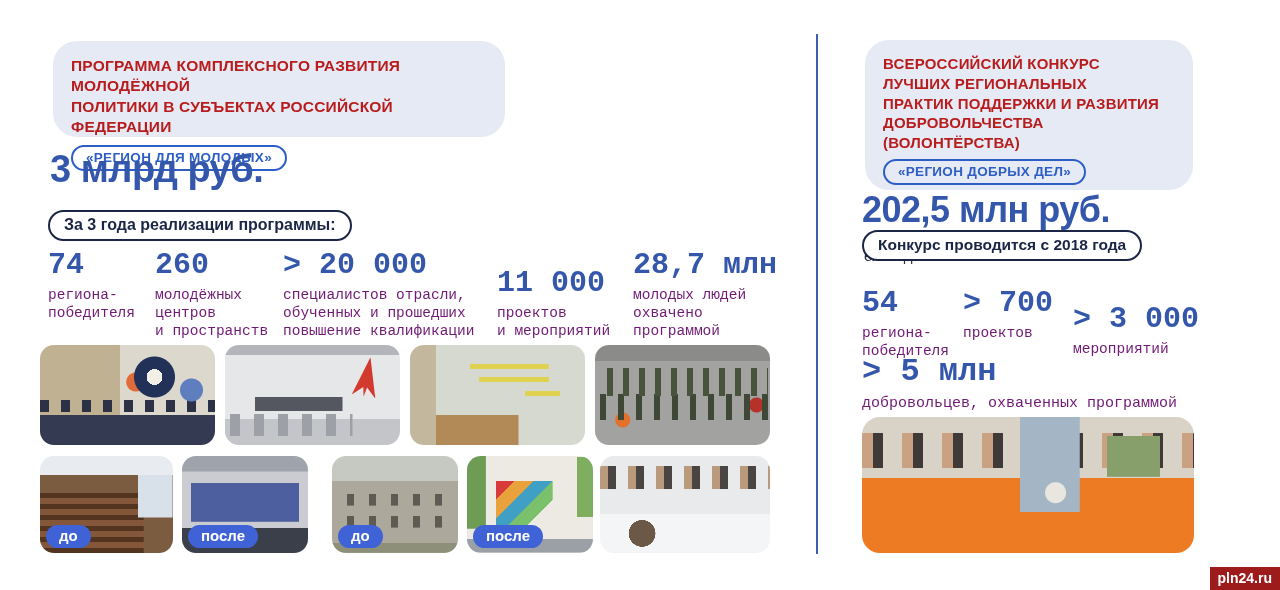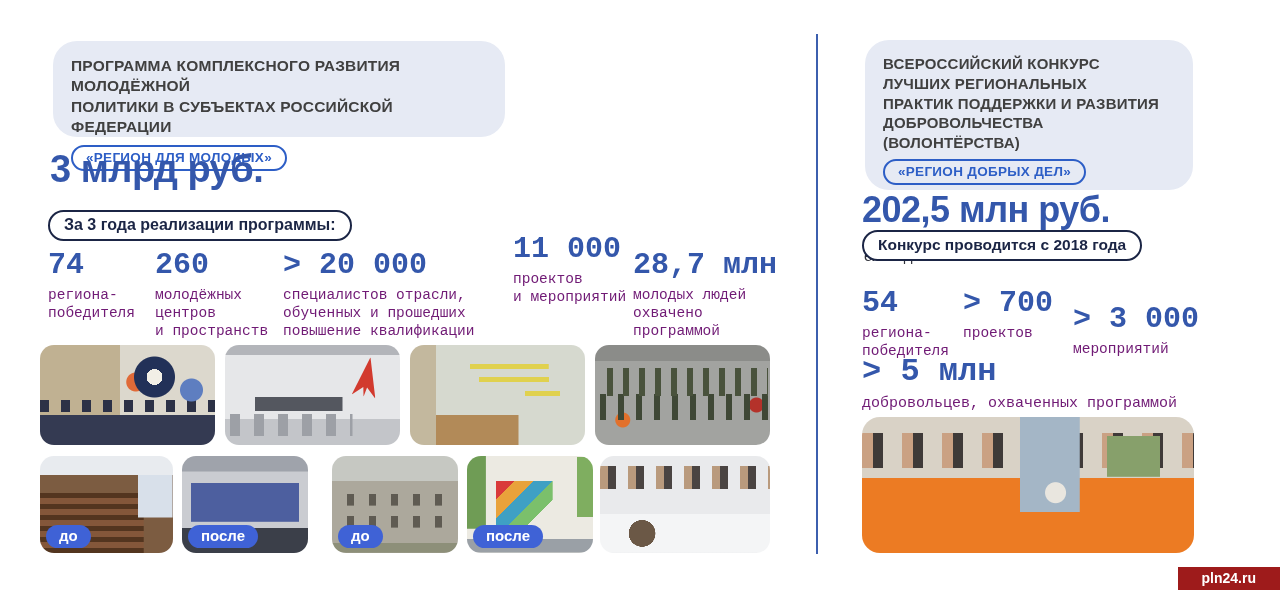--- a/index.html
+++ b/index.html
@@ -3,42 +3,42 @@
 <meta charset="utf-8">
 <title>Инфографика</title>
 <style>
   * { margin:0; padding:0; box-sizing:border-box; }
   html,body { width:1280px; height:590px; background:#ffffff; overflow:hidden;
               font-family:"Liberation Sans", sans-serif; }
   #canvas { position:relative; width:1280px; height:590px; background:#ffffff; }
 
   
   .card { position:absolute; background:#e6eaf4; border-radius:24px; padding:15px 18px; }
-  .card-title { font-weight:bold; color:#404040; font-size:15.5px; line-height:1.32;
+  .card-title { font-weight:bold; color:#b91c1c; font-size:15.5px; line-height:1.32;
                 white-space:pre-line; letter-spacing:.2px; }
   .badge { display:inline-block; margin-top:7px; border:2px solid #2d5ec6; color:#2d5ec6;
            border-radius:16px; padding:3px 13px 4px; font-weight:bold; font-size:13.5px;
            letter-spacing:.3px; background:transparent; }
 
   .amount { position:absolute; color:#3457ab; font-weight:bold; letter-spacing:-0.5px; line-height:1; }
   .sub { position:absolute; color:#2e3039; font-size:15px;margin-top:19px; }
   .pill { position:absolute; border:2px solid #1b2545; border-radius:17px; padding:4px 14px 5px;
           color:#1b2545; font-weight:bold; font-size:16px; background:#fff; white-space:nowrap; }
 
   .stat { position:absolute;font-family:Liberation Mono, monospace; }
   .stat-value { color:#3457ab; font-weight:bold; font-size:30px; line-height:1; white-space:nowrap; }
   .stat-label { margin-top:7px; color:#701a75; font-size:14.5px; line-height:1.24; white-space:pre-line; }
 
   .photo { position:absolute; border-radius:14px; overflow:hidden; background-repeat:no-repeat; }
   .tagpill { position:absolute; left:6px; bottom:5px; background:#3f62d6; color:#fff;
              font-weight:bold; font-size:15px; padding:2px 13px 4px; border-radius:15px;text-align:center; }
 
   .divider { position:absolute; left:816px; top:34px; width:2px; height:520px; background:#3c5fae; }
   .watermark { position:absolute; right:0; bottom:0; background:#9e1b1b; color:#ffffff;
-               font-weight:bold; font-size:14px; padding:3px 24px 4px; }
+               font-weight:bold; font-size:14px; padding:3px 8px 4px; }
 
   
   .ph-hall { background-color:#d8d4c8;
     background-image:
       radial-gradient(circle,#f2efe6 0 8px,#223158 8px 20px,rgba(0,0,0,0) 21px),
       radial-gradient(circle,#e06a38 0 9px,rgba(0,0,0,0) 10px),
       radial-gradient(circle,#5e7ec0 0 11px,rgba(0,0,0,0) 12px),
       repeating-linear-gradient(90deg,#2c3146 0 9px,rgba(0,0,0,0) 9px 21px),
       linear-gradient(#343a52,#343a52),
       linear-gradient(90deg,#c0b192 0 46%,#dcd8cd 46%);
@@ -147,21 +147,21 @@
       <div class="stat-label">молодёжных
 центров
 и пространств</div>
     </div>
     <div class="stat" style="left:283px; top:250px; width:210px;">
       <div class="stat-value">&gt; 20 000</div>
       <div class="stat-label">специалистов отрасли,
 обученных и прошедших
 повышение квалификации</div>
     </div>
-    <div class="stat" style="left:497px; top:234px; width:130px;margin-left:16px;">
+    <div class="stat" style="left:497px; top:268px; width:130px;">
       <div class="stat-value">11 000</div>
       <div class="stat-label">проектов
 и мероприятий</div>
     </div>
     <div class="stat" style="left:633px; top:250px; width:140px;">
       <div class="stat-value">28,7 млн</div>
       <div class="stat-label">молодых людей
 охвачено
 программой</div>
     </div>

